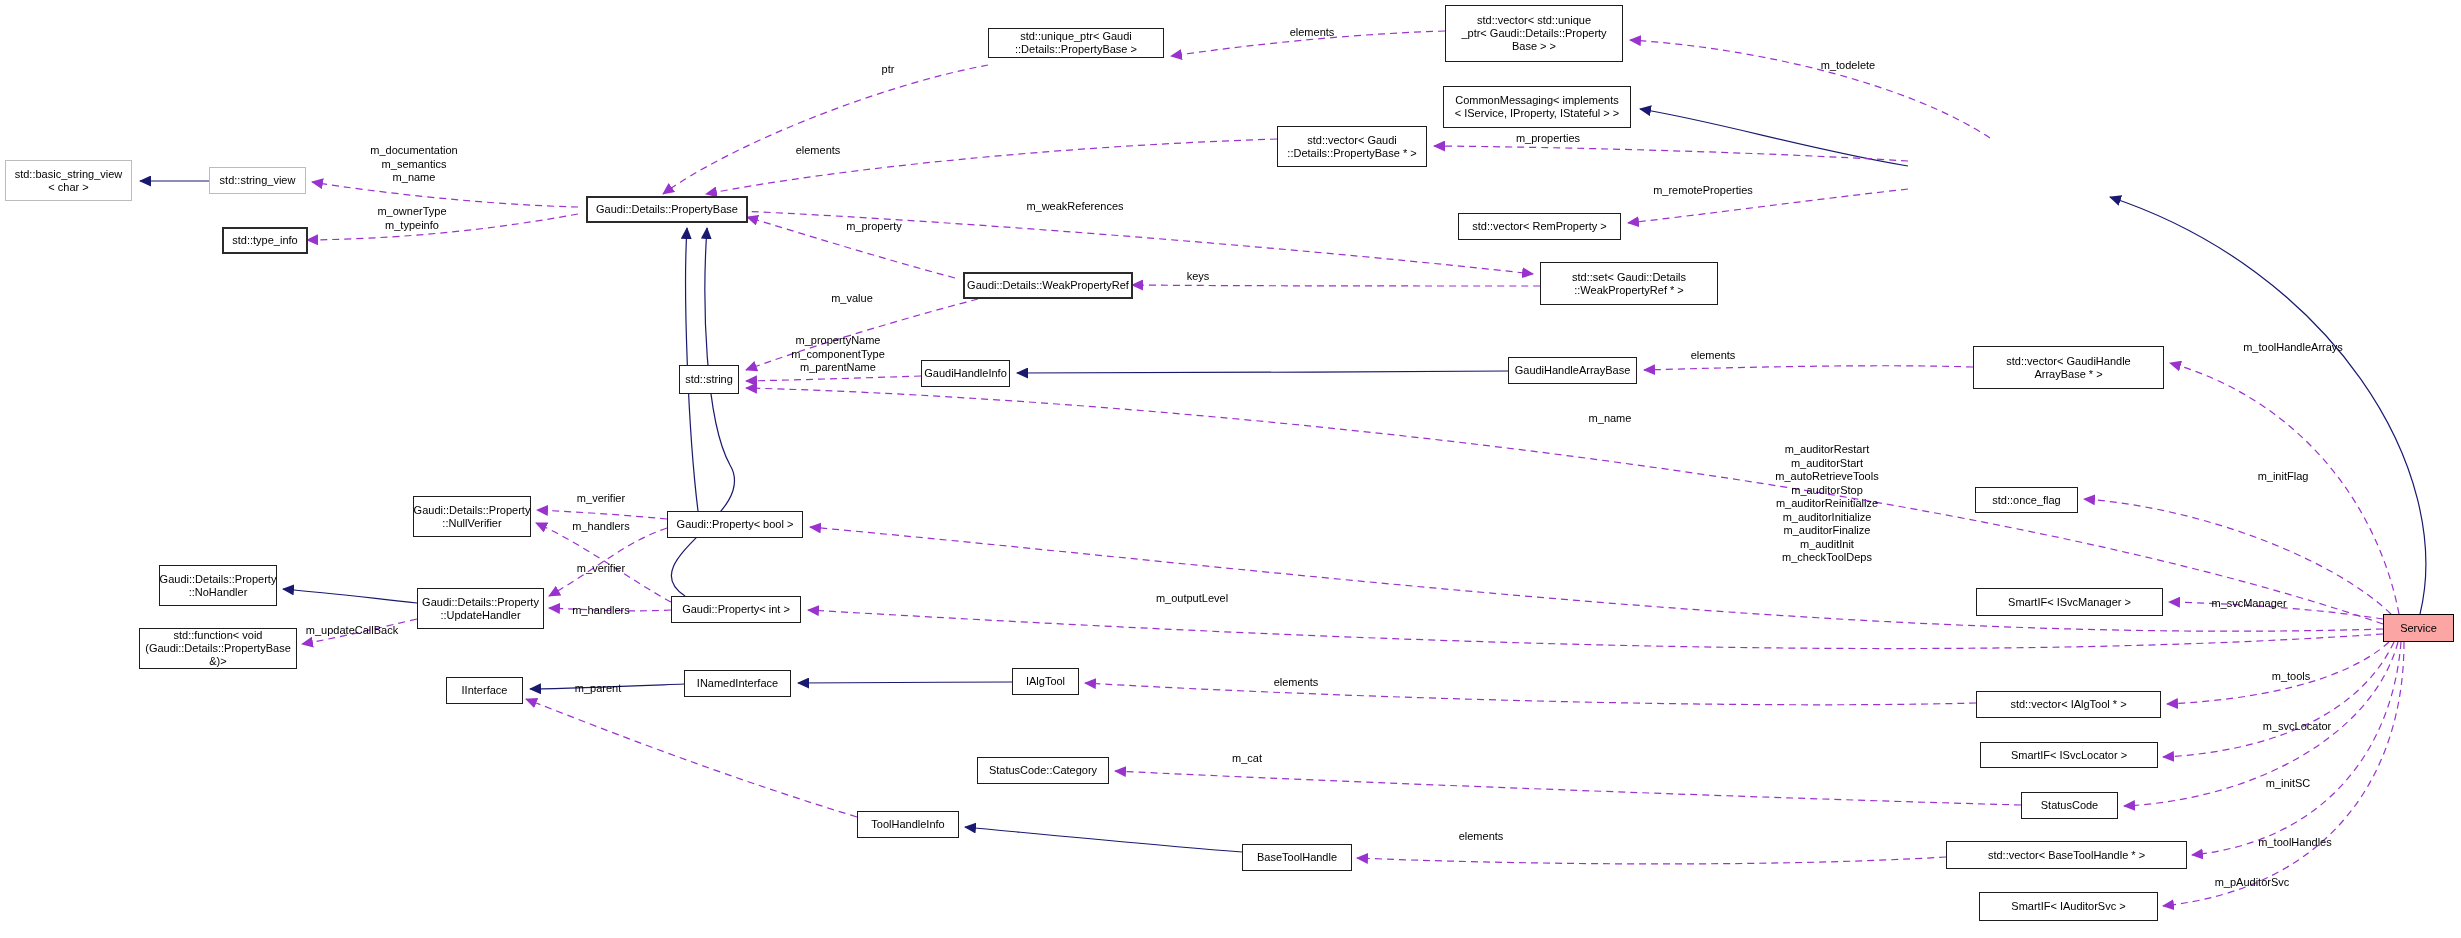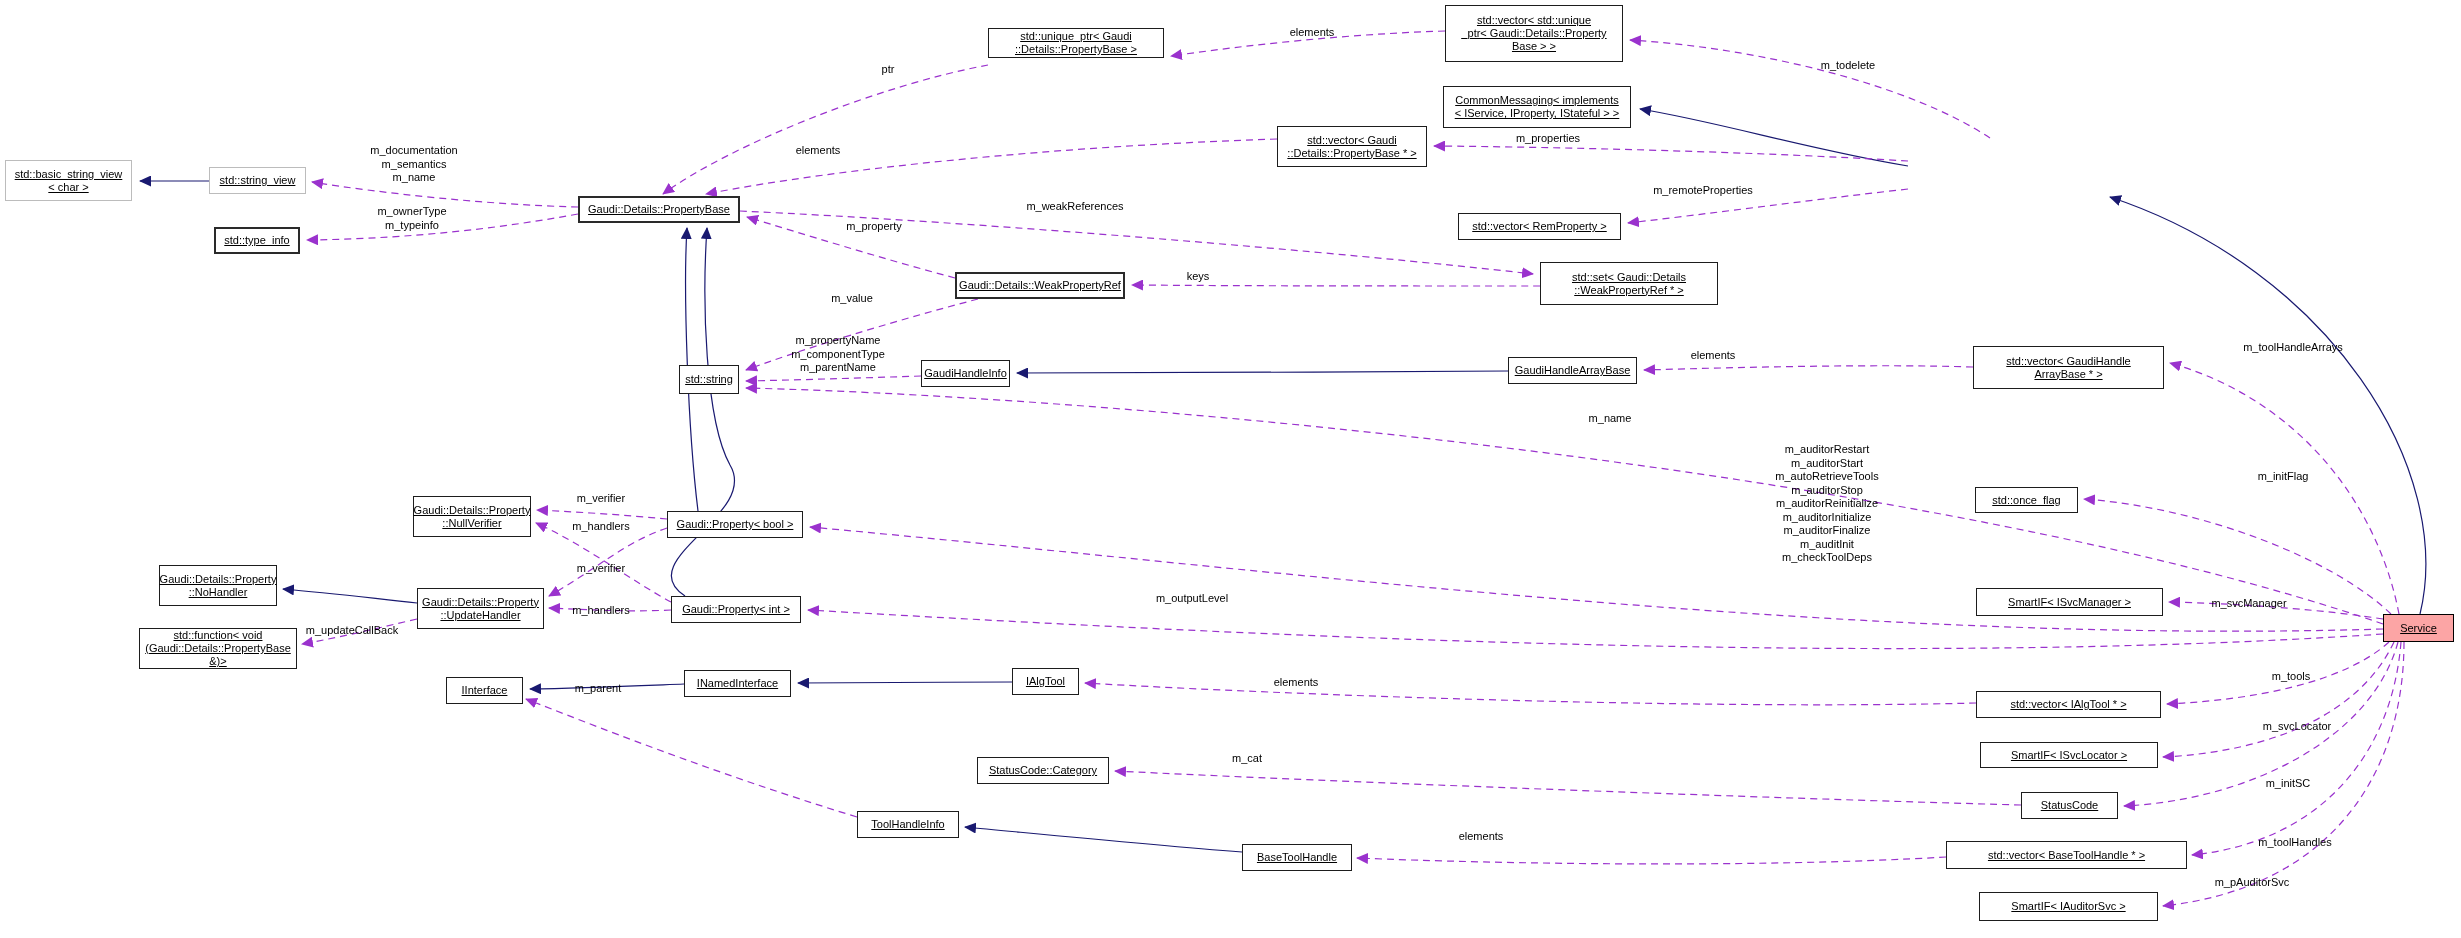--- a/index.html
+++ b/index.html
@@ -2,23 +2,23 @@
 <html><head>
 <meta charset="utf-8">
 <style>
   html,body{margin:0;padding:0;background:#ffffff;}
   #canvas{position:relative;width:2461px;height:938px;background:#ffffff;overflow:hidden;
           font-family:"Liberation Sans","DejaVu Sans",sans-serif;}
   #edges{position:absolute;left:0;top:0;width:2461px;height:938px;}
   .node{position:absolute;display:flex;align-items:center;justify-content:center;
         background:#ffffff;border:1px solid #1d1d1d;color:#000;
         font-size:11px;line-height:13px;text-align:center;white-space:pre-line;
-        box-sizing:border-box;cursor:pointer;text-decoration:underline;}
+        box-sizing:border-box;cursor:pointer;}
   .node.ext{border-color:#bcbcbc;}
-  .node.strong{border-width:2px;border-color:#2a2a2a;}
+  .node.strong{border-width:2px;border-color:#2a2a2a;margin-left:8px;}
   .node.current{background:#fca5a5;border-color:#000;}
   .elabel{position:absolute;transform:translateX(-50%);color:#000;font-size:11px;
           line-height:13.5px;text-align:center;white-space:pre-line;pointer-events:none;}
   path.s{fill:none;stroke:#191970;stroke-width:1.2;}
   path.d{fill:none;stroke:#9a32cd;stroke-width:1.2;stroke-dasharray:7,5;}
 </style>
 </head>
 <body>
 
 <div id="canvas">

